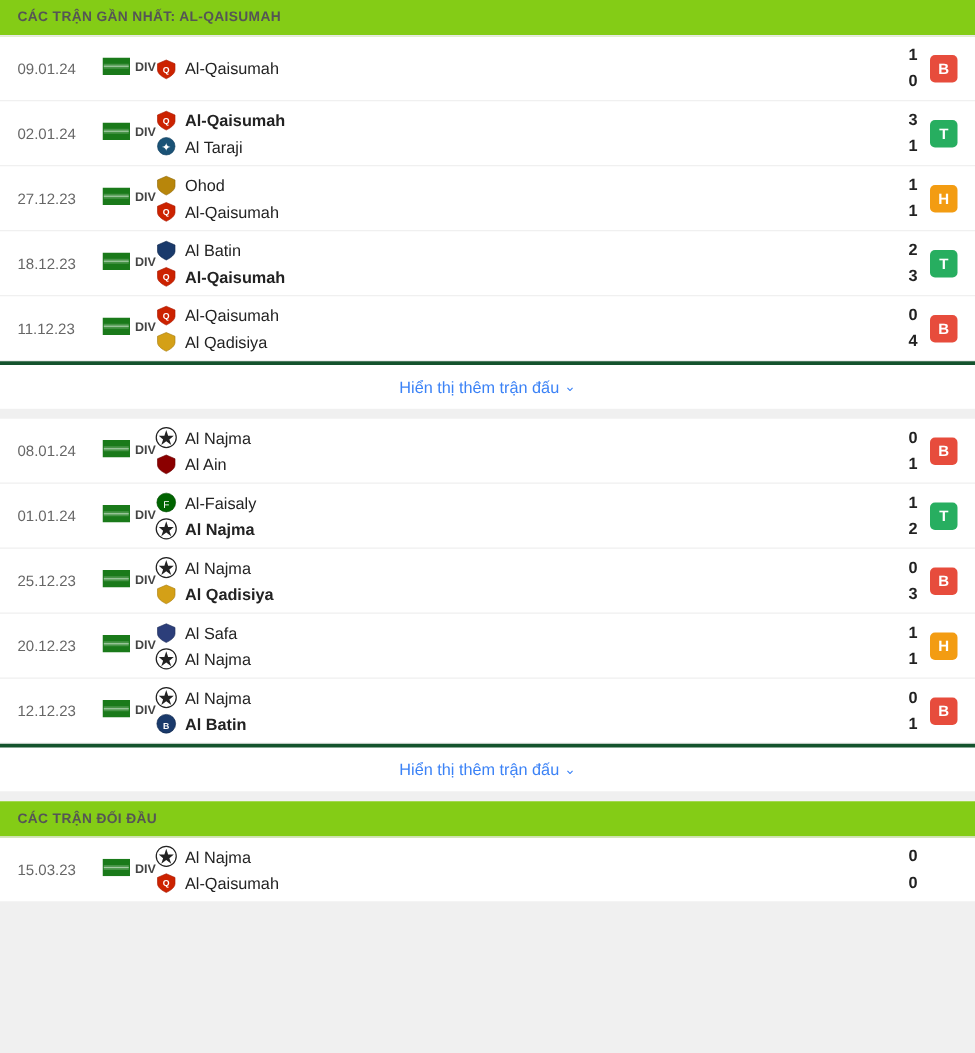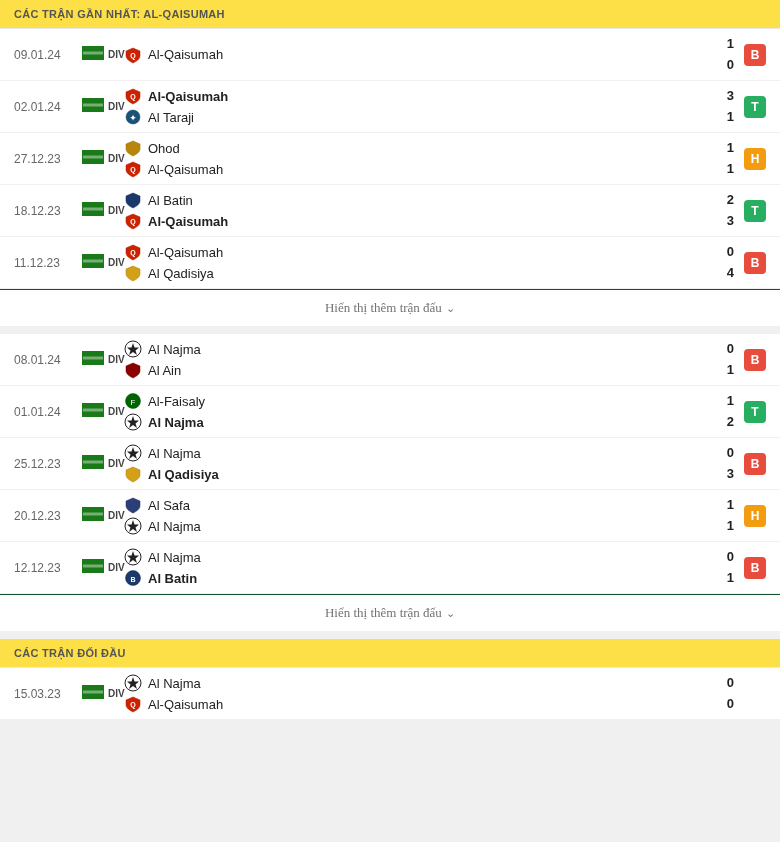--- a/index.html
+++ b/index.html
@@ -8,21 +8,21 @@
       background: #f0f0f0;
       width: 780px;
       font-size: 13px;
       color: #222;
     }
     .section {
       background: #fff;
       margin-bottom: 8px;
     }
     .section-header {
-      background: #fde047;
+      background: #84cc16;
       padding: 8px 14px;
       font-size: 11px;
       font-weight: 600;
       color: #555;
       text-transform: uppercase;
       letter-spacing: 0.3px;
       border-bottom: 1px solid #e8e8e8;
     }
     .match-row {
       display: flex;
@@ -106,25 +106,24 @@
     }
     .badge-b { background: #e74c3c; }
     .badge-t { background: #27ae60; }
     .badge-h { background: #f39c12; }
     .show-more {
       display: flex;
       align-items: center;
       justify-content: center;
       padding: 10px;
       gap: 4px;
-      color: #737373;
+      color: #3b82f6;
       font-size: 13px;
       cursor: pointer;
-      border-top: 1px solid #14532d;
-      font-family: Liberation Serif, serif;
+      border-top: 3px solid #14532d;
     }
     .chevron { font-size: 11px; }
   </style>
 </head>
 <body>
 
 <div id="app">
     <div class="section">
       <div class="section-header">CÁC TRẬN GẦN NHẤT: AL-QAISUMAH</div>
       <div class="match-row">

